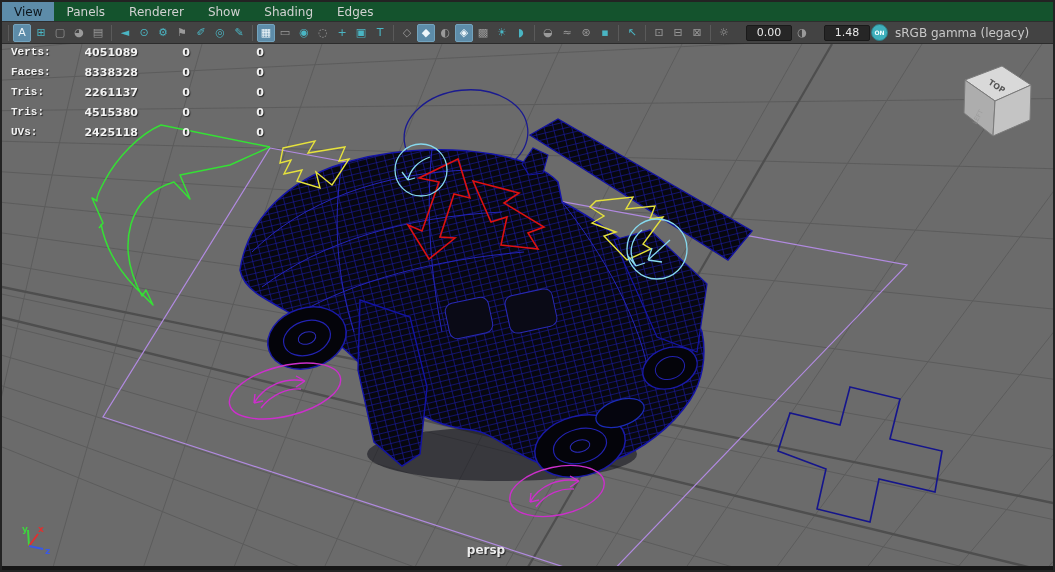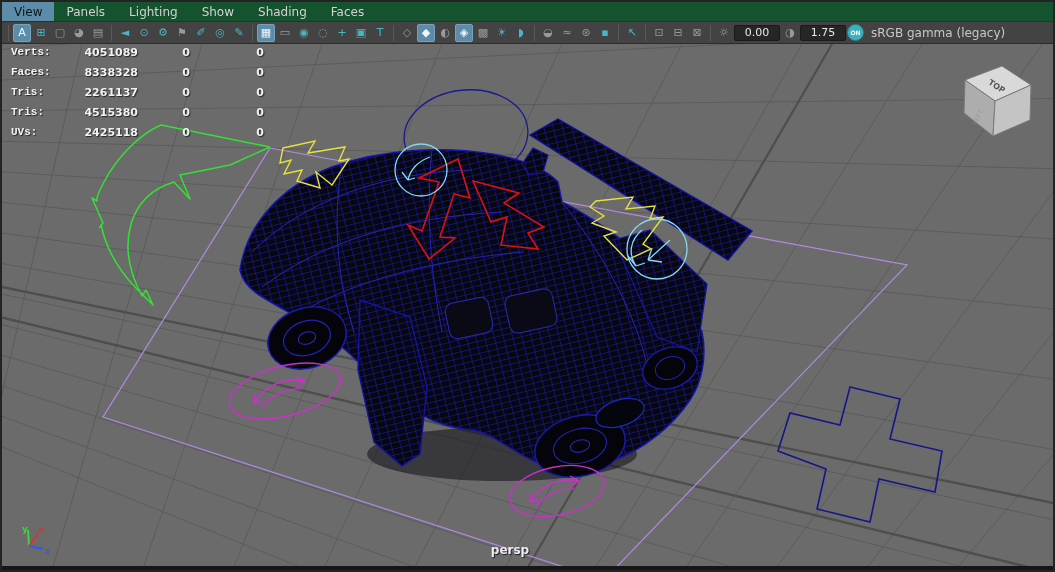--- a/index.html
+++ b/index.html
@@ -16,50 +16,50 @@
   .menu-item.active{background:#5d8ca9;color:#0c151c;}
   
   .toolbar{height:22px;background:#434343;display:flex;align-items:center;
     padding-left:3px;border-bottom:1px solid #2c2c2c;gap:1px;}
   .tb-icon{width:18px;height:18px;display:flex;align-items:center;justify-content:center;
     font-size:11px;line-height:1;color:#b9b9b9;border-radius:2px;cursor:default;flex:0 0 auto;}
   .tb-icon.active{background:#5d8ca9;border:1px solid #73a3bd;color:#eef6fa;}
   .tb-sep{width:7px;height:18px;position:relative;flex:0 0 auto;}
   .tb-sep:before{content:"";position:absolute;left:3px;top:1px;bottom:1px;width:1px;background:#5a5a5a;}
   .tb-field{width:46px;height:16px;background:#262626;border:1px solid #1a1a1a;border-radius:2px;
-    color:#e8e8e8;font-size:11px;display:flex;align-items:center;justify-content:center;flex:0 0 auto;}
+    color:#e8e8e8;font-size:11px;display:flex;align-items:center;justify-content:center;flex:0 0 auto;margin-left:12px;}
   .tb-round{width:17px;height:17px;border-radius:50%;background:#3fb0bc;border:1px solid #2c7f88;
     color:#f2ffff;font-size:6px;font-weight:bold;display:flex;align-items:center;justify-content:center;flex:0 0 auto;}
   .tb-label{margin-left:6px;color:#c8c8c8;font-size:12px;white-space:nowrap;flex:0 0 auto;}
   
   .viewport{position:relative;width:100%;height:522px;background:#6b6b6b;overflow:hidden;}
   .viewport svg{position:absolute;left:0;top:0;}
   .hud{position:absolute;left:0;top:0;width:300px;pointer-events:none;
     font-size:11px;font-weight:bold;color:#f2f2f2;text-shadow:1px 1px 1px rgba(0,0,0,0.65);}
   .hud-row{position:absolute;left:0;width:300px;height:15px;}
   .hud-label{position:absolute;left:9px;width:50px;font-family:Liberation Mono, monospace;}
   .hud-v1{position:absolute;left:60px;width:76px;text-align:right;}
   .hud-v2{position:absolute;left:172px;width:24px;text-align:center;}
   .hud-v3{position:absolute;left:246px;width:24px;text-align:center;}
-  .cam-label{position:absolute;left:466px;top:499px;width:84px;text-align:center;
+  .cam-label{position:absolute;left:442px;top:499px;width:84px;text-align:center;
     font-size:12px;font-weight:bold;color:#ececec;text-shadow:1px 1px 1px rgba(0,0,0,0.7);pointer-events:none;}
   .bottom-strip{height:4px;background:#161616;}
 </style>
 </head>
 <body>
 
 <div id="app">
 
   <div class="menubar">
     <div class="menu-item active">View</div>
     <div class="menu-item">Panels</div>
-    <div class="menu-item">Lighting</div>
+    <div class="menu-item">Renderer</div>
     <div class="menu-item">Show</div>
     <div class="menu-item">Shading</div>
-    <div class="menu-item">Faces</div>
+    <div class="menu-item">Edges</div>
   </div>
 
   <div class="toolbar">
       <div class="tb-sep"></div>
       <div class="tb-icon active">A</div>
       <div class="tb-icon" style="color: rgb(74, 181, 195);">⊞</div>
       <div class="tb-icon" style="color: rgb(154, 154, 154);">▢</div>
       <div class="tb-icon" style="color: rgb(154, 154, 154);">◕</div>
       <div class="tb-icon" style="color: rgb(154, 154, 154);">▤</div>
       <div class="tb-sep"></div>
@@ -94,21 +94,21 @@
       <div class="tb-sep"></div>
       <div class="tb-icon" style="color: rgb(74, 181, 195);">↖</div>
       <div class="tb-sep"></div>
       <div class="tb-icon" style="color: rgb(154, 154, 154);">⊡</div>
       <div class="tb-icon" style="color: rgb(154, 154, 154);">⊟</div>
       <div class="tb-icon" style="color: rgb(154, 154, 154);">⊠</div>
       <div class="tb-sep"></div>
       <div class="tb-icon" style="color: rgb(154, 154, 154);">☼</div>
       <div class="tb-field">0.00</div>
       <div class="tb-icon" style="color: rgb(154, 154, 154);">◑</div>
-      <div class="tb-field">1.75</div>
+      <div class="tb-field">1.48</div>
       <div class="tb-round">ON</div>
       <div class="tb-label">sRGB gamma (legacy)</div>
     </div>
 
   <div class="viewport">
     <svg width="1051" height="522" viewBox="0 42 1051 522">
       <defs>
         <pattern id="mesh" width="9" height="6" patternUnits="userSpaceOnUse" patternTransform="rotate(-14)">
           <rect width="9" height="6" fill="#07070f"></rect>
           <path d="M0,0.4 H9 M0.4,0 V6" stroke="#1818a0" stroke-width="0.7" fill="none"></path>

